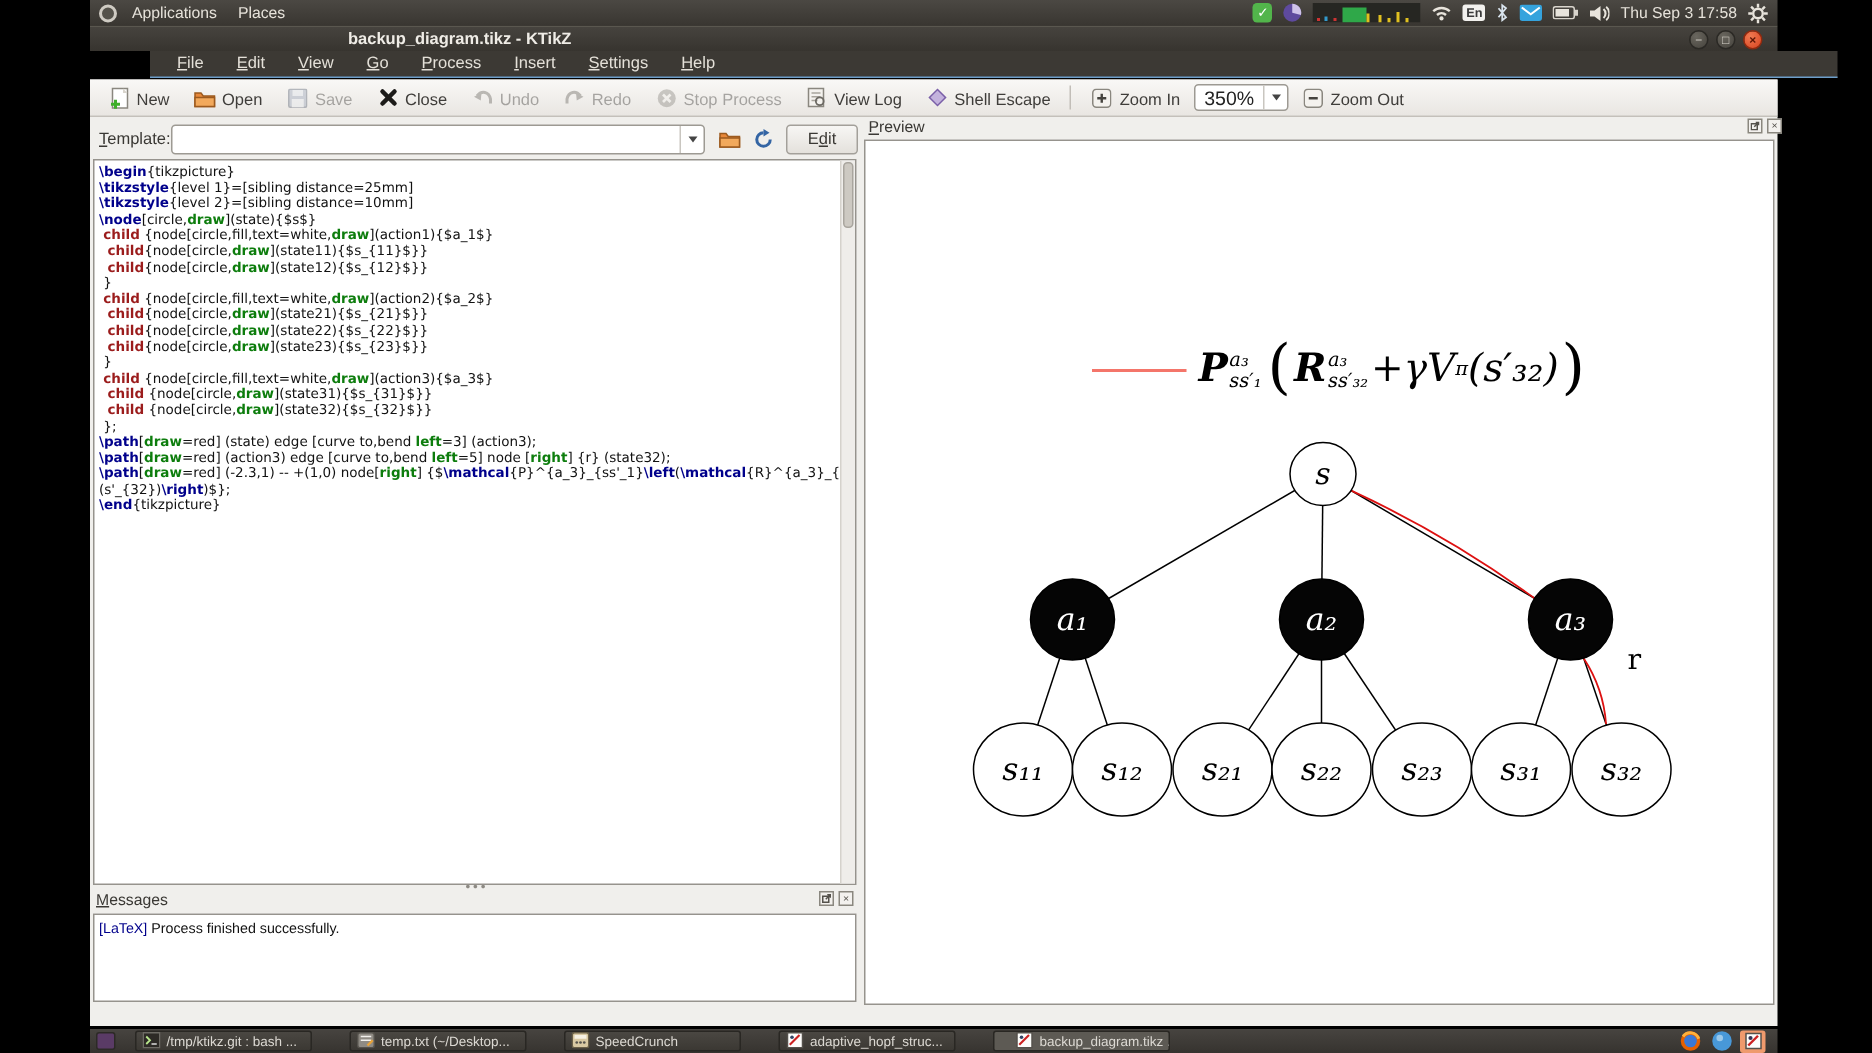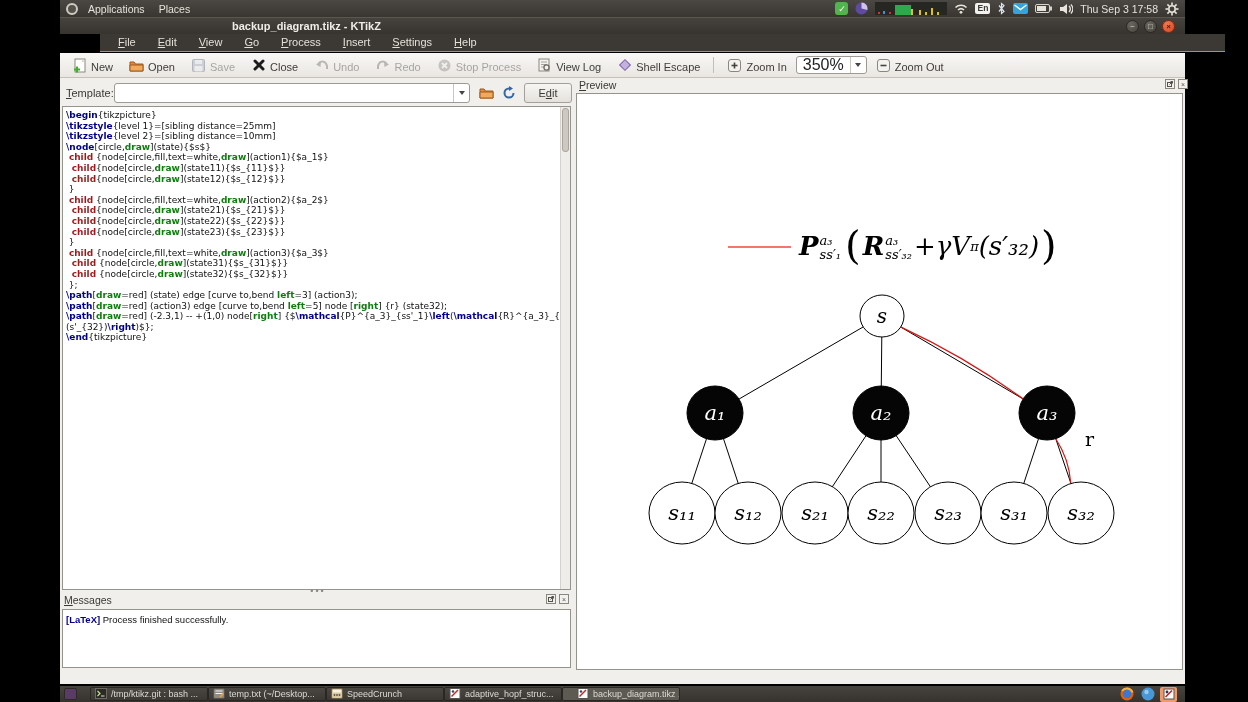--- a/index.html
+++ b/index.html
@@ -41,21 +41,21 @@
   
   .toolbar { position:absolute; left:0; top:0; width:1125px; height:25px;
     background:linear-gradient(#f9f8f6,#e9e6e2); border-bottom:1px solid #c4c0ba;
     display:flex; align-items:center; gap:2px; padding:0 5px; }
   .tbtn { display:inline-flex; align-items:flex-end; gap:4px; border:0; background:transparent;
     font-size:11px; color:#3f3d3a; padding:2px 7px; font-family:inherit; }
   .tbtn.disabled { opacity:.42; }
   .tsep { width:1px; height:16px; background:#c2beb8; margin:0 4px; }
   .ic { display:inline-flex; width:15px; height:15px; align-items:center; justify-content:center; }
   .combo { display:inline-flex; align-items:center; background:#fff; border:1px solid #9d9a93; border-radius:3px;
-    height:18px; font-size:16px; color:#222; }
+    height:18px; font-size:13px; color:#222; }
   .combo .cval { padding:0 6px; min-width:44px; }
   .combo .carr { width:16px; height:100%; border-left:1px solid #c9c6c0; display:flex; align-items:center; justify-content:center; }
   .arrow-dn { width:0; height:0; border-left:3.5px solid transparent; border-right:3.5px solid transparent; border-top:4px solid #444; }
 
   
   .template-row { position:absolute; left:2px; top:26px; width:510px; height:27px; display:flex; align-items:center; }
   .tpl-label { font-size:11px; color:#3a3834; margin-left:4px; }
   .tpl-combo { position:absolute; left:52px; width:356px; height:20px; }
   .tpl-btn { position:absolute; width:20px; height:20px; display:flex; align-items:center; justify-content:center;
     border:1px solid transparent; border-radius:3px; }
@@ -81,21 +81,21 @@
   .pv-header { left:519px; top:26px; }
   .dock-btns { position:absolute; display:flex; gap:3px; }
   .msg-btns { left:486px; top:541px; }
   .pv-btns { left:1105px; top:26px; }
   .dock-btn { width:10px; height:10px; border:1px solid #8a877f; background:#f3f1ee; display:flex; align-items:center;
     justify-content:center; font-size:7px; color:#55524c; line-height:1; }
 
   
   .msg-box { position:absolute; left:2px; top:556px; width:509px; height:59px; background:#fff; border:1px solid #96938d;
     font-size:9.5px; padding:4px 3px; color:#111; }
-  .msg-tag { color:#00008b; font-weight:bold; }
+  .msg-tag { color:#00008b; font-weight:normal; }
 
   
   .vsplit { position:absolute; left:511px; top:25px; width:5px; height:592px; }
   .pv-box { position:absolute; left:516px; top:40px; width:607px; height:577px; background:#fff; border:1px solid #96938d; }
   .pv-svg { position:absolute; left:0; top:0; }
   .pv-formula { position:absolute; left:222px; top:126px; height:52px; white-space:nowrap;
     font-family:"DejaVu Serif","DejaVu Sans",serif; font-style:italic; font-size:26px; color:#000;
     display:flex; align-items:center; }
   .scr { font-weight:bold; }
   .stack { display:inline-flex; flex-direction:column; align-items:flex-start; font-size:13px; line-height:1.1;
@@ -109,21 +109,21 @@
   .statusbar { position:absolute; left:0; top:617px; width:1125px; height:14px; background:#f0efec;
     border-top:1px solid #c6c2bc; font-size:10px; color:#3a3834; }
   .sb-line { position:absolute; right:78px; top:1px; border-left:1px solid #c6c2bc; padding-left:8px; }
   .sb-col { position:absolute; right:42px; top:1px; border-left:1px solid #c6c2bc; padding-left:8px; }
 
   
   .taskbar { position:absolute; left:0; top:686px; width:1125px; height:16px;
     background:linear-gradient(#474440,#36332f); display:flex; align-items:center; }
   .tb-mini { position:absolute; left:4px; top:2px; width:13px; height:12px; background:#5a3b66;
     border:1px solid #2c2a26; border-radius:2px; }
-  .tb-items { position:absolute; left:30px; top:1px; display:flex; gap:0; }
+  .tb-items { position:absolute; left:30px; top:1px; display:flex; gap:25px; }
   .tb-item { width:118px; height:14px; display:flex; align-items:center; gap:4px; padding:0 4px;
     background:linear-gradient(#4a4742,#3b3833); border:1px solid #292723; border-radius:2px;
     color:#dcd9d3; font-size:9px; white-space:nowrap; overflow:hidden; }
   .tb-item.active { background:#5d5a54;padding-left:14px; }
   .tb-right { position:absolute; right:8px; top:0; height:16px; display:flex; gap:4px; align-items:center; }
   .launch { width:17px; height:15px; display:flex; align-items:center; justify-content:center; border-radius:2px; }
   .launch.hot { background:#ef9a6d; }
 </style>
 </head>
 <body>

